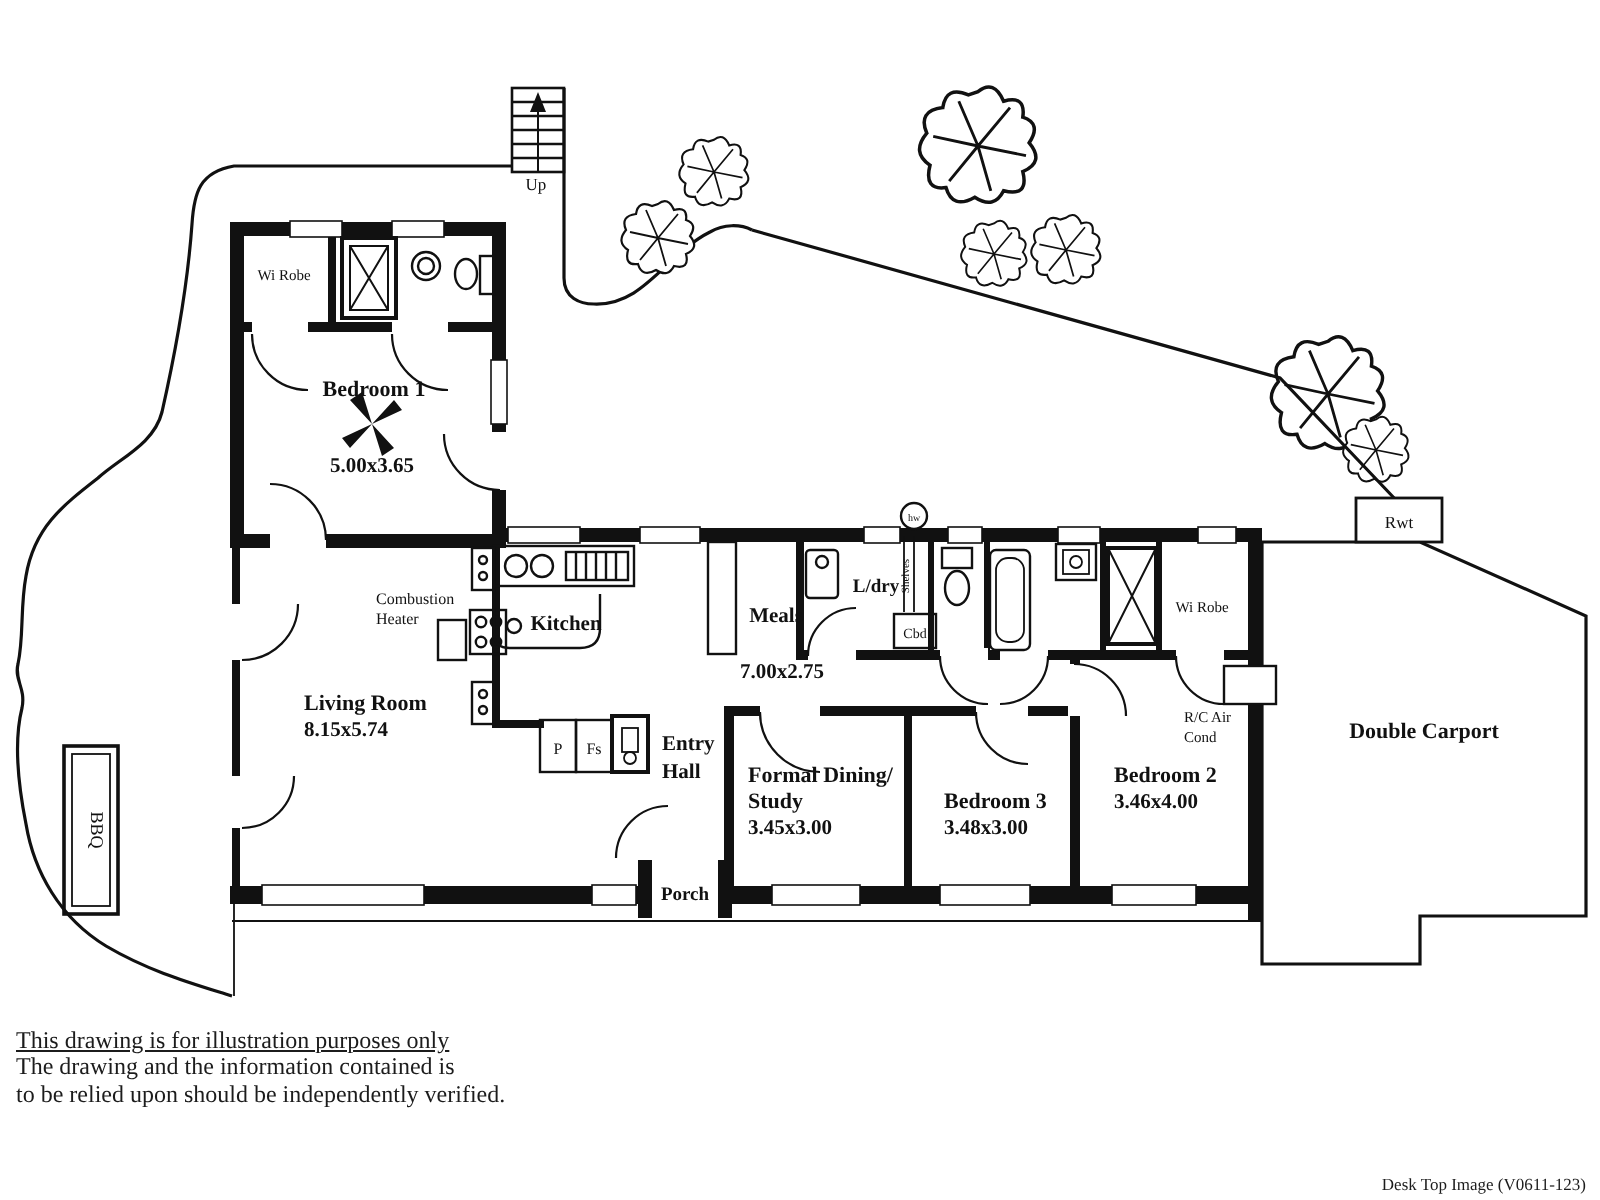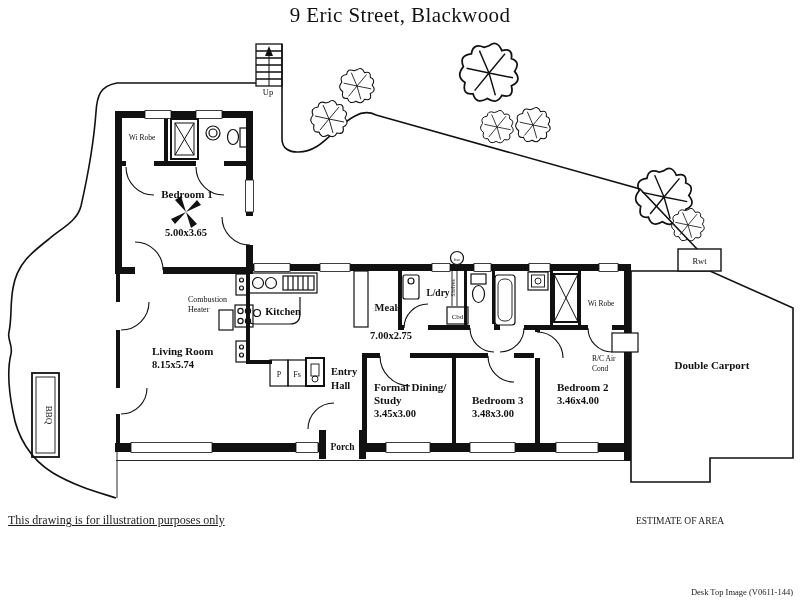--- a/index.html
+++ b/index.html
@@ -13,21 +13,20 @@
   .disclaimer{position:absolute;left:8px;top:514px;font-size:12px;line-height:13.4px;color:#1c1c1c;}
   .disclaimer .u{text-decoration:underline;}
   .estimate{position:absolute;left:636px;top:515px;font-size:9.5px;line-height:13.5px;color:#1c1c1c;}
   .credit{position:absolute;right:7px;bottom:3px;font-size:8.5px;color:#1c1c1c;}
 </style>
 </head>
 <body>
 
 <div class="page">
 
-  <div class="page-title">9 Eric Street,  Blackwood</div>
 
   <svg class="plan-svg" width="800" height="600" viewBox="0 0 800 600">
 
     <defs>
       <g id="tree">
         <path d="M 0,-17 Q 5,-21 8,-14 Q 15,-16 14,-9 Q 20,-7 16,-1 Q 21,5 14,8 Q 16,16 8,14 Q 5,20 -1,16 Q -8,20 -10,13 Q -17,14 -15,6 Q -21,2 -16,-4 Q -19,-11 -11,-12 Q -10,-19 -3,-16 Z" fill="#ffffff" stroke="#111" stroke-width="1.1"></path>
         <path d="M0,0 L10,-12 M0,0 L15,3 M0,0 L4,14 M0,0 L-9,11 M0,0 L-14,-3 M0,0 L-6,-14" stroke="#111" stroke-width="0.9" fill="none"></path>
       </g>
     </defs>
 
@@ -269,20 +268,21 @@
       <text x="279" y="377" font-size="8" text-anchor="middle">P</text>
       <text x="297" y="377" font-size="8" text-anchor="middle">Fs</text>
       <text class="lbl" x="712" y="369" font-size="11" text-anchor="middle">Double Carport</text>
       <text x="699.5" y="264" font-size="8.5" text-anchor="middle">Rwt</text>
       <text x="45.5" y="415" font-size="9" text-anchor="middle" transform="rotate(90 45.5 415)">BBQ</text>
     </g>
   </svg>
 
   <div class="disclaimer">
     <div class="u">This drawing is for illustration purposes only</div>
+    <div>The drawing and the information contained is</div>
+    <div>to be relied upon should be independently verified.</div>
   </div>
 
   <div class="estimate">
-    <div>ESTIMATE OF AREA</div>
   </div>
 
-  <div class="credit">Desk Top Image  (V0611-144)</div>
+  <div class="credit">Desk Top Image  (V0611-123)</div>
 </div>
 
 </body></html>

